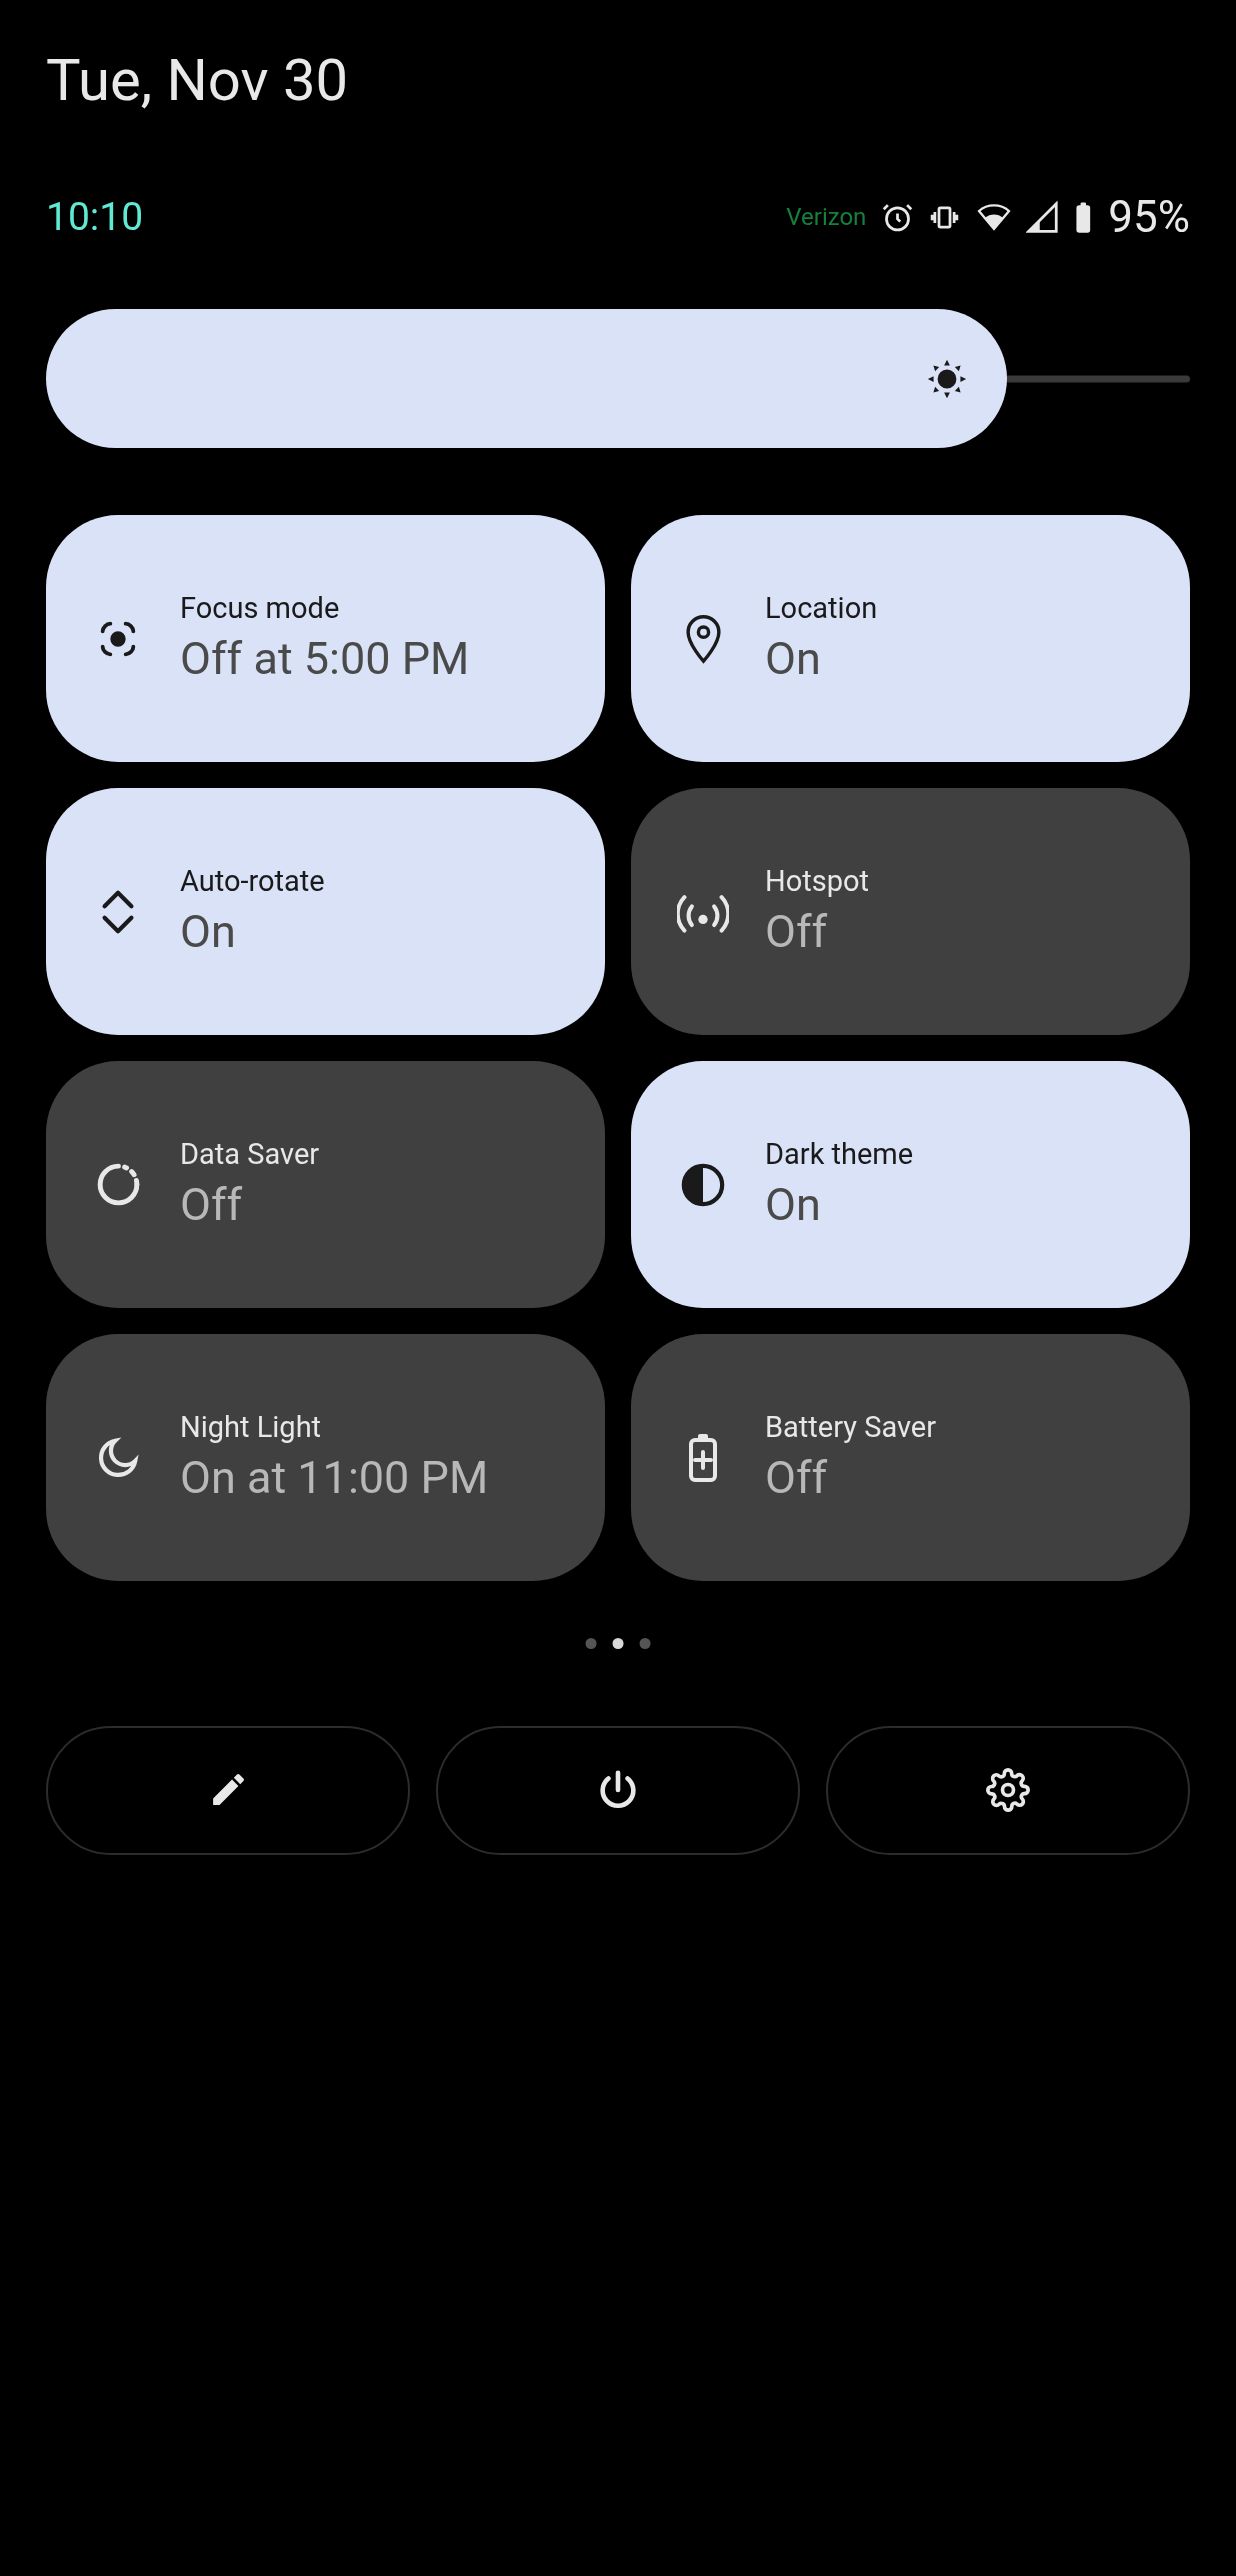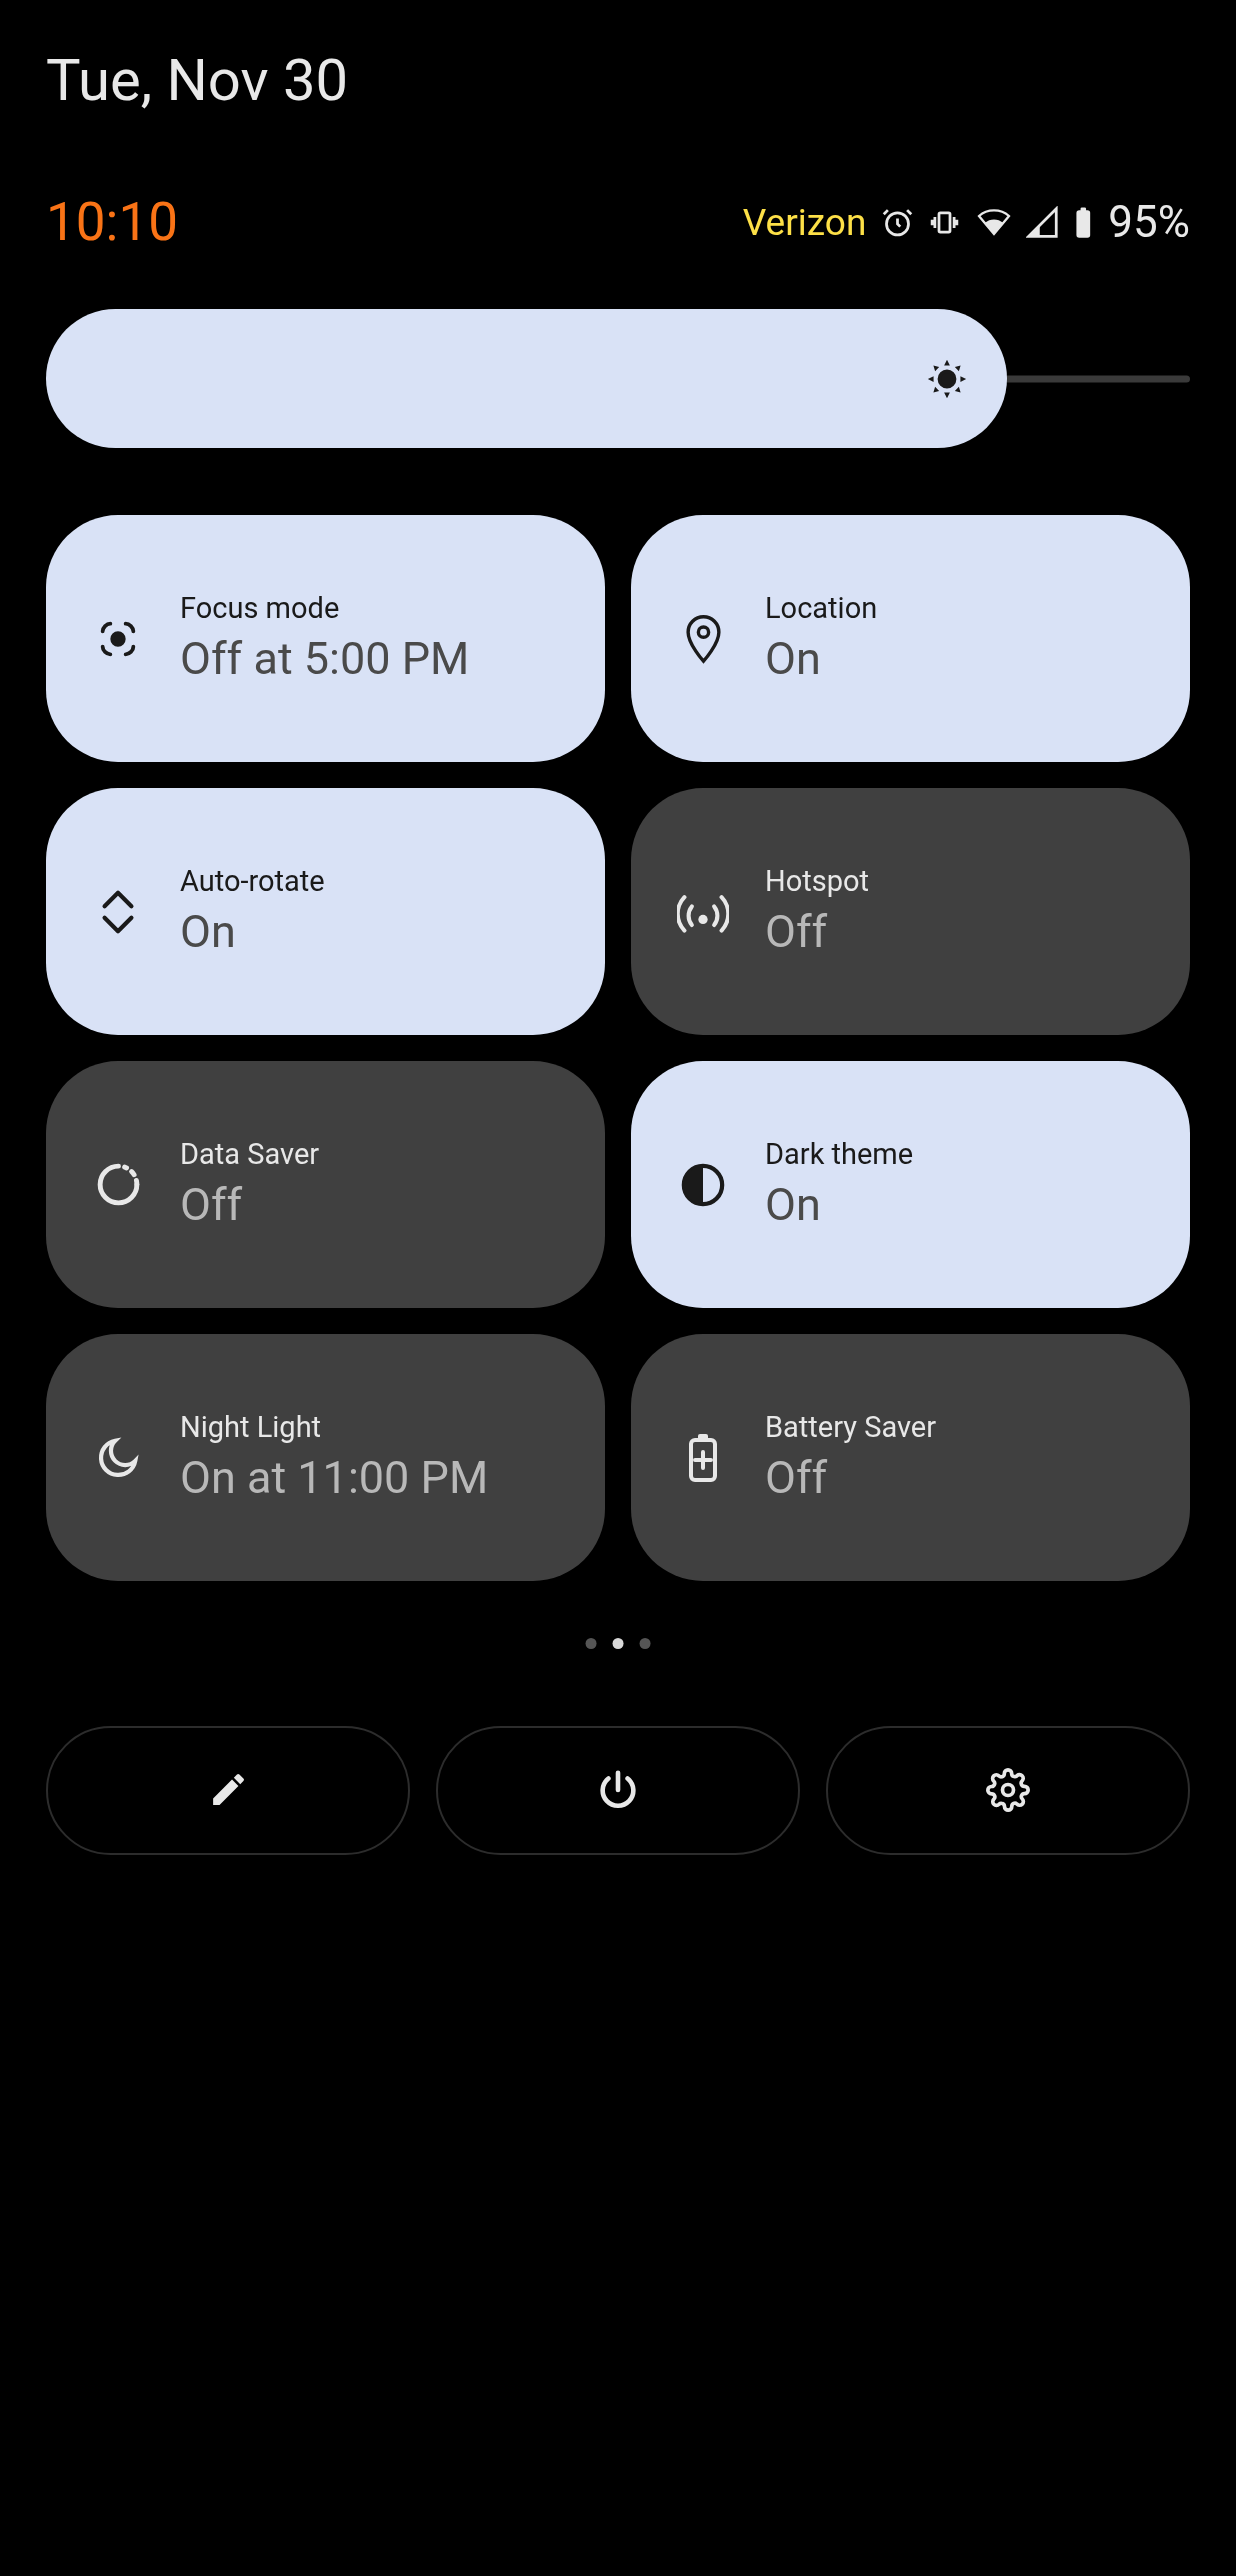--- a/index.html
+++ b/index.html
@@ -23,33 +23,33 @@
   .status-bar {
     position: absolute;
     top: 191px;
     left: 46px;
     right: 46px;
     display: flex;
     align-items: center;
     justify-content: space-between;
   }
   .time {
-    font-size: 53px;
+    font-size: 39px;
     font-weight: 400;
-    color: #f97316;
+    color: #5eead4;
   }
   .status-right {
     display: flex;
     align-items: center;
     gap: 14.4px;
   }
   .carrier {
-    font-size: 37px;
+    font-size: 24px;
     font-weight: 400;
-    color: #fde047;
+    color: #15803d;
   }
   .status-icon {
     display: inline-flex;
     align-items: center;
     justify-content: center;
   }
   .battery-pct {
     font-size: 44px;
     font-weight: 400;
     color: #e8e8e8;

